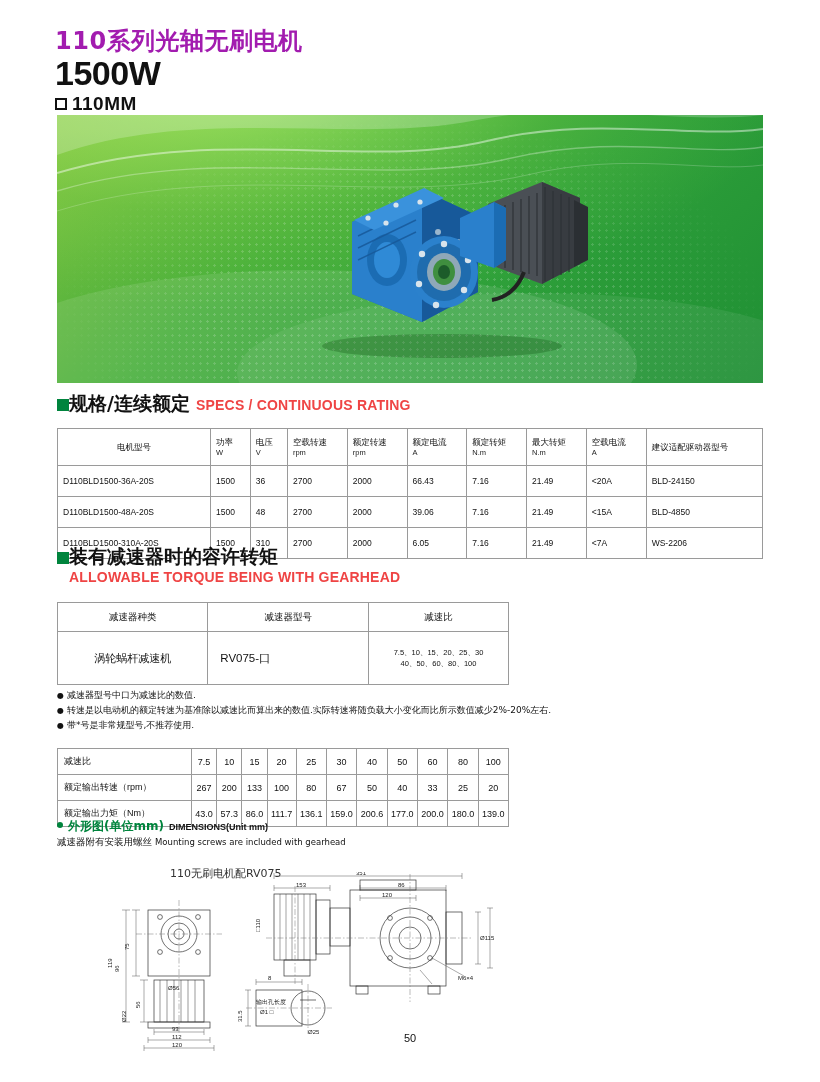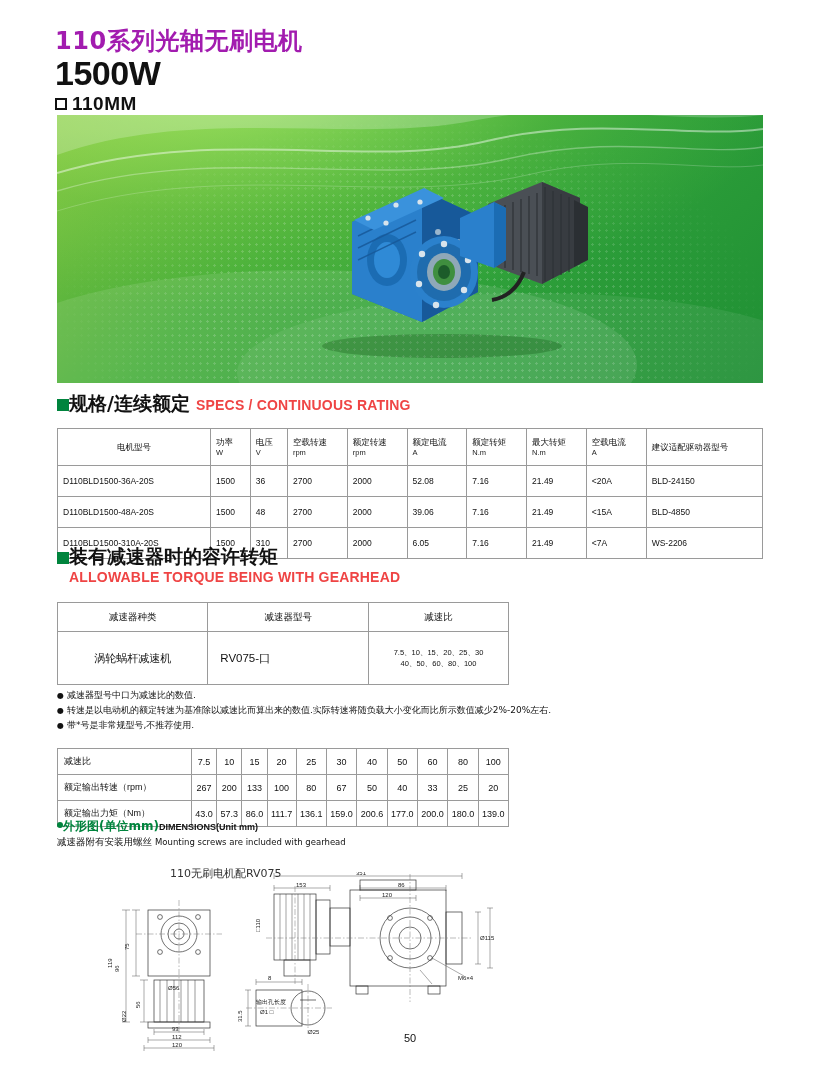--- a/index.html
+++ b/index.html
@@ -233,20 +233,21 @@
     font-size: 9px;
   }
 
   
   .dims-head {
     position: absolute;
     left: 57px;
     top: 818px;
     display: flex;
     align-items: baseline;
+    gap: 5px;
   }
   .dims-head .dot {
     width: 6px; height: 6px; border-radius: 50%;
     background: #00843d;
     position: relative;
     top: -2px;
   }
   .dims-cn {
     font-size: 12px;
     font-weight: bold;
@@ -426,21 +427,21 @@
         <th><span>建议适配驱动器型号</span></th>
       </tr>
     </thead>
     <tbody>
       <tr>
         <td>D110BLD1500-36A-20S</td>
         <td>1500</td>
         <td>36</td>
         <td>2700</td>
         <td>2000</td>
-        <td>52.08</td>
+        <td>66.43</td>
         <td>7.16</td>
         <td>21.49</td>
         <td>&lt;20A</td>
         <td>BLD-24150</td>
       </tr>
       <tr>
         <td>D110BLD1500-48A-20S</td>
         <td>1500</td>
         <td>48</td>
         <td>2700</td>

